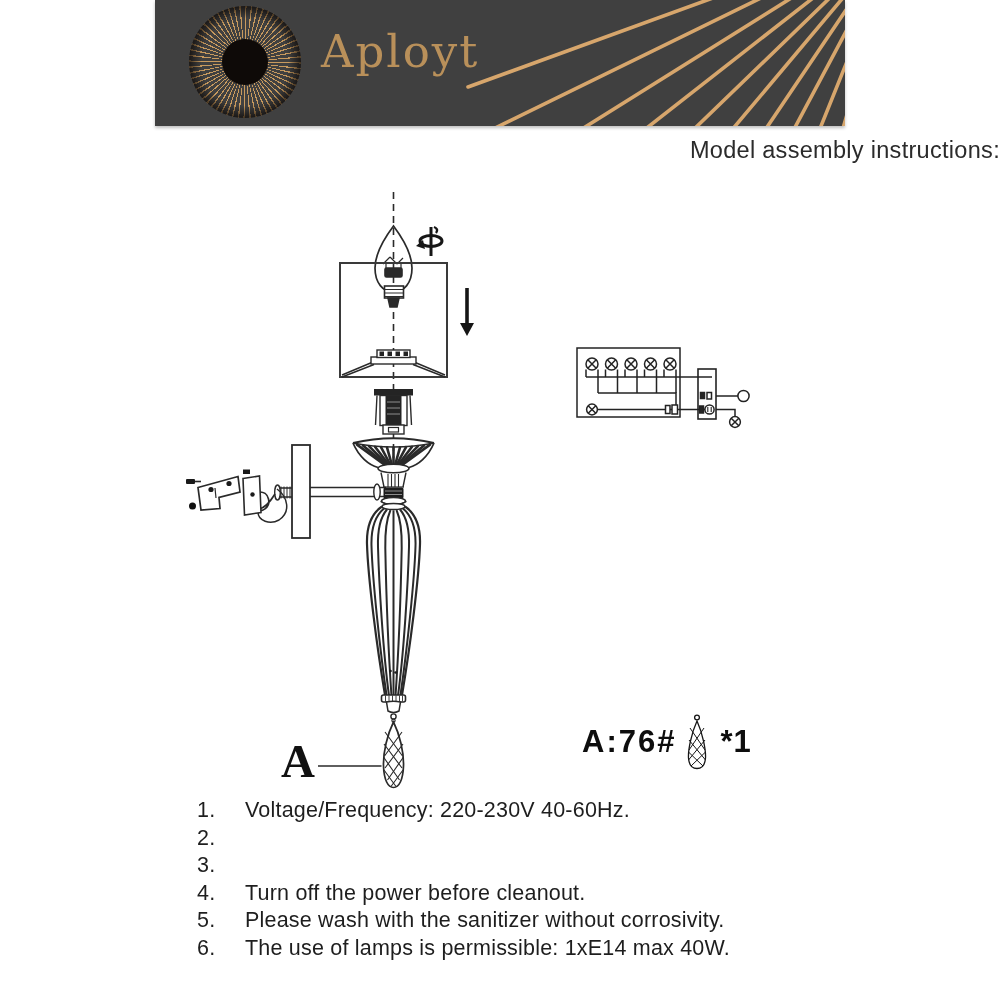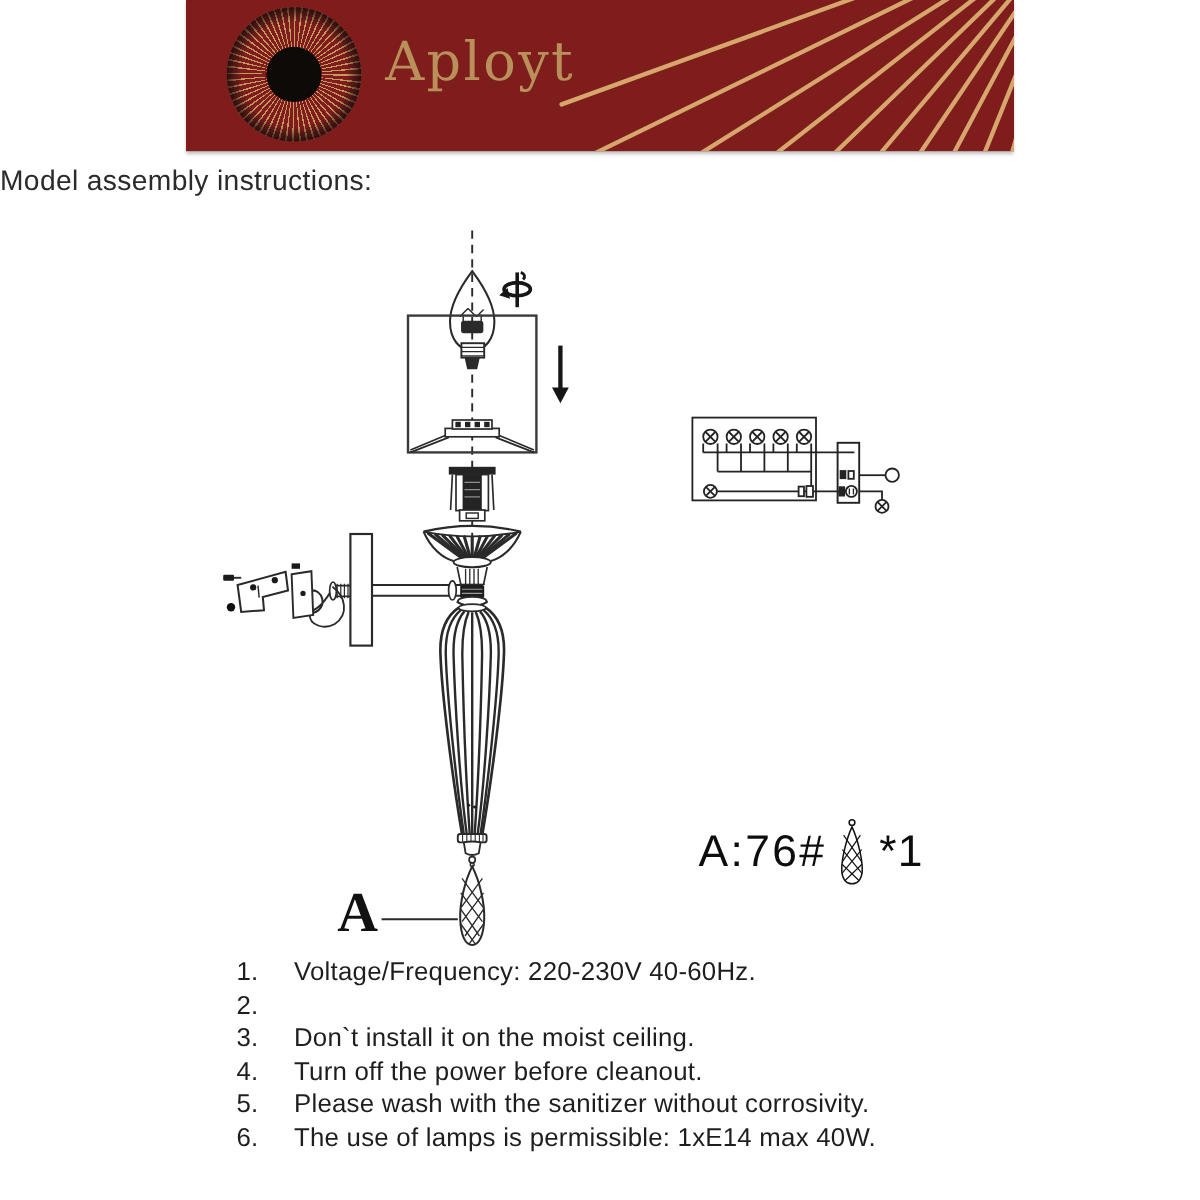--- a/index.html
+++ b/index.html
@@ -3,21 +3,21 @@
 <meta charset="utf-8">
 <style>
   html,body{margin:0;padding:0;}
   body{
     width:1000px;height:1000px;position:relative;background:#ffffff;
     font-family:"Liberation Sans",sans-serif;color:#222;overflow:hidden;
   }
   
   .banner{
     position:absolute;left:155px;top:0;width:690px;height:126px;
-    background:#7f1d1d;overflow:hidden;box-shadow:0 2px 3px rgba(0,0,0,.25);
+    background:#404040;overflow:hidden;box-shadow:0 2px 3px rgba(0,0,0,.25);
   }
   .burst{
     position:absolute;left:34px;top:6px;width:112px;height:112px;border-radius:50%;
     background:repeating-conic-gradient(from 0deg,#c89a5e 0deg 1.6deg,rgba(0,0,0,0) 1.6deg 6deg);
   }
   .burst-fade{
     position:absolute;left:34px;top:6px;width:112px;height:112px;border-radius:50%;
     background:radial-gradient(circle at center,rgba(14,10,8,0) 55%,#0e0a08 76%);
   }
   .burst-core{
@@ -25,36 +25,36 @@
     background:#0e0a08;
   }
   .brand{
     position:absolute;left:166px;top:26px;
     font-family:"DejaVu Serif",serif;font-size:45px;line-height:52px;
     color:#b9905a;letter-spacing:2px;
   }
   .fan{position:absolute;left:0;top:0;}
   
   .title{
-    position:absolute;left:0;top:136px;width:1000px;text-align:left;
+    position:absolute;left:0;top:136px;width:1000px;text-align:right;
     font-size:23.5px;line-height:28.5px;color:#2b2b2b;letter-spacing:.3px;
   }
   
   .diagram{position:absolute;left:0;top:0;}
   
   .callout-a{
     position:absolute;left:281px;top:736px;
     font-family:"Liberation Serif",serif;font-weight:bold;
     font-size:47px;color:#111;line-height:50px;
   }
   
   .legend{
-    position:absolute;left:582px;top:680px;height:60px;
+    position:absolute;left:582px;top:712px;height:60px;
     display:flex;align-items:center;gap:8px;
-    font-weight:normal;font-size:37px;color:#0d0d0d;
+    font-weight:bold;font-size:31px;color:#0d0d0d;
   }
   .legend .part{letter-spacing:2px;}
   .legend .qty{margin-left:2px;letter-spacing:1px;}
   
   .instructions{
     position:absolute;left:197px;top:797px;width:660px;
     font-size:21.5px;line-height:27.6px;color:#1e1e1e;letter-spacing:.2px;
   }
   .instructions .row{display:flex;}
   .instructions .num{width:48px;flex:0 0 48px;}
@@ -280,21 +280,20 @@
 <div class="instructions">
   <div class="row">
     <span class="num">1.</span>
     <span class="txt">Voltage/Frequency: 220-230V 40-60Hz.</span>
   </div>
   <div class="row">
     <span class="num">2.</span>
   </div>
   <div class="row">
     <span class="num">3.</span>
-    <span class="txt">Don`t install it on the moist ceiling.</span>
   </div>
   <div class="row">
     <span class="num">4.</span>
     <span class="txt">Turn off the power before cleanout.</span>
   </div>
   <div class="row">
     <span class="num">5.</span>
     <span class="txt">Please wash with the sanitizer without corrosivity.</span>
   </div>
   <div class="row">

